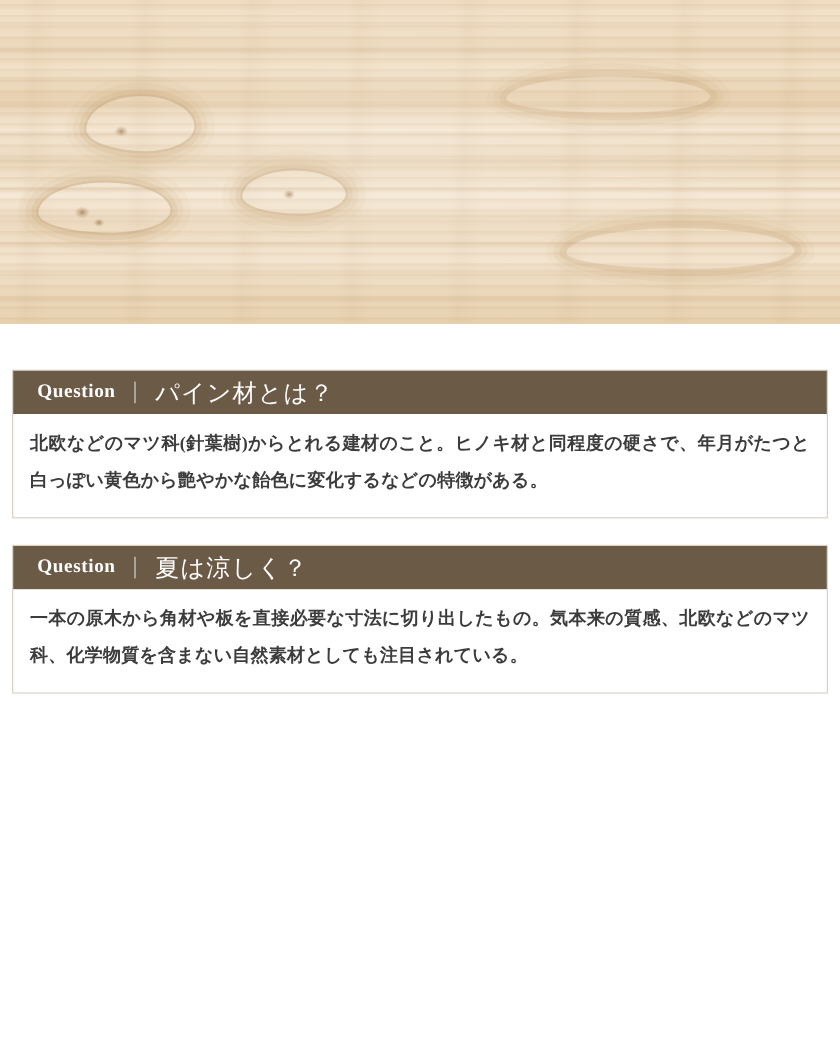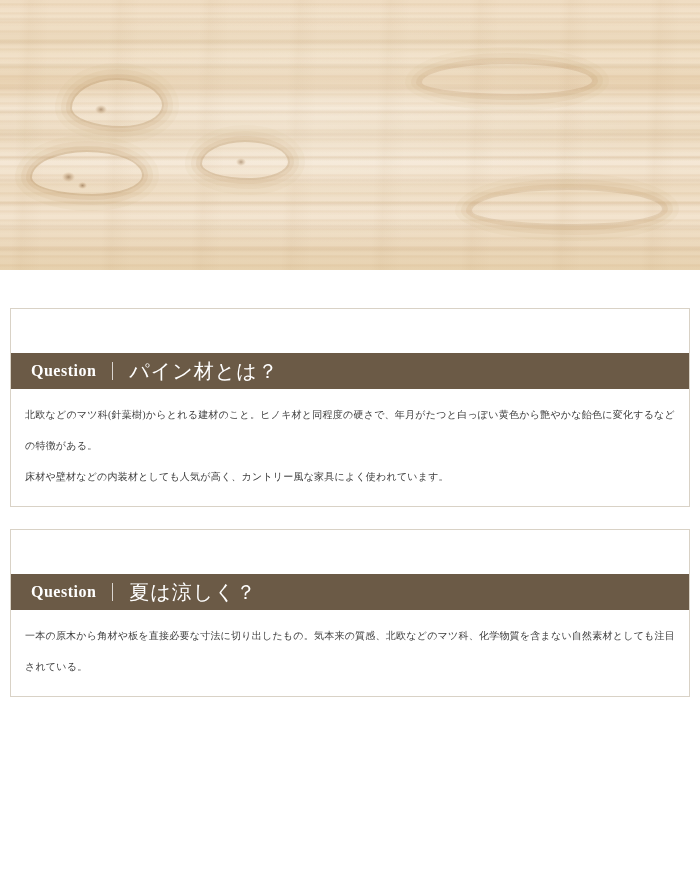--- a/index.html
+++ b/index.html
@@ -111,21 +111,20 @@
     background: #fff;
   }
   .qa-head {
     background: #6b5a46;
     color: #ffffff;
     height: 36px;
     display: flex;
     align-items: center;
     padding: 0 0 0 20px;
     box-sizing: border-box;
-    margin-top: 44px;
   }
   .qa-head .qlabel {
     font-family: "Liberation Serif", "DejaVu Serif", serif;
     font-weight: bold;
     font-size: 16px;
     letter-spacing: 0.5px;
   }
   .qa-head .divider {
     width: 1px;
     height: 18px;
@@ -135,25 +134,26 @@
   .qa-head .qtitle {
     font-size: 20px;
     font-weight: normal;
     letter-spacing: 1px;
   }
   .qa-body {
     padding: 10px 14px 14px 14px;
   }
   .qa-body p {
     margin: 0;
-    font-size: 10px;
+    font-size: 15px;
     line-height: 31px;
     color: #3c3c3c;
     letter-spacing: 0.2px;
     text-align: justify;
+    font-weight: bold;
   }
   .qa-body p + p { margin-top: 0; }
 </style>
 </head>
 <body>
 
 <div class="page">
 
   <div class="hero">
     <div class="wood-base"></div>
@@ -174,21 +174,20 @@
   </div>
 
   <div class="qa-card">
     <div class="qa-head">
       <span class="qlabel">Question</span>
       <span class="divider"></span>
       <span class="qtitle">パイン材とは？</span>
     </div>
     <div class="qa-body">
       <p>北欧などのマツ科(針葉樹)からとれる建材のこと。ヒノキ材と同程度の硬さで、年月がたつと白っぽい黄色から艶やかな飴色に変化するなどの特徴がある。</p>
-      <p>床材や壁材などの内装材としても人気が高く、カントリー風な家具によく使われています。</p>
     </div>
   </div>
 
   <div class="qa-card">
     <div class="qa-head">
       <span class="qlabel">Question</span>
       <span class="divider"></span>
       <span class="qtitle">夏は涼しく？</span>
     </div>
     <div class="qa-body">

